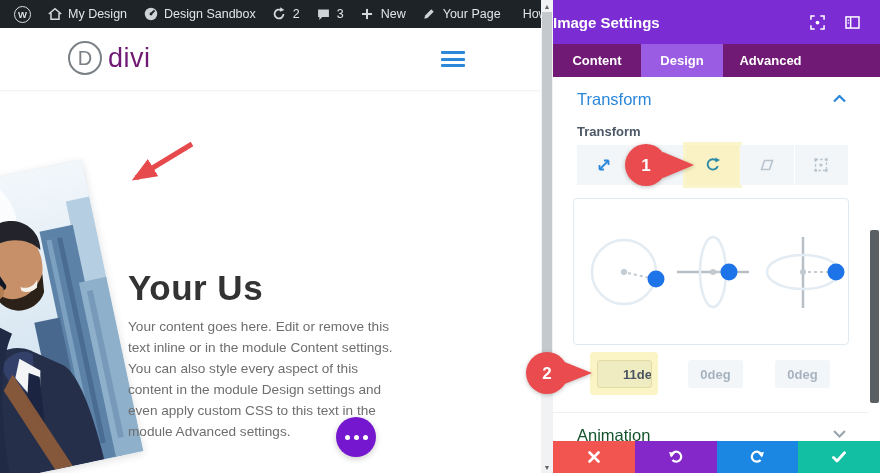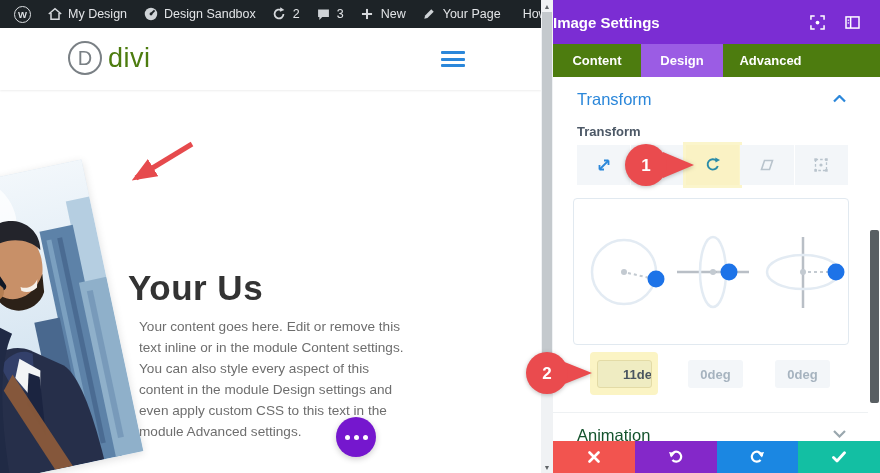--- a/index.html
+++ b/index.html
@@ -17,33 +17,33 @@
   .ab-icon { display:inline-flex; width:17px; height:17px; align-items:center; justify-content:center; }
   .ab-icon svg { display:block; }
   .wp-logo-circle { width:17px; height:17px; border:1.4px solid #dcdfe2; border-radius:50%;
     display:flex; align-items:center; justify-content:center; font-size:9.5px; font-weight:bold; color:#dcdfe2; }
 
   .site-header { position:absolute; left:0; top:28px; width:541px; height:62px; background:#fff;
     box-shadow:0 1px 2px rgba(0,0,0,.07); z-index:3; }
   .divi-logo { position:absolute; left:68px; top:13px; display:flex; align-items:center; gap:6px; }
   .divi-circle { width:34px; height:34px; border:2px solid #7a8085; border-radius:50%;
     display:flex; align-items:center; justify-content:center; font-size:20px; color:#7a8085; font-weight:400; }
-  .divi-word { font-size:27px; color:#4d7c0f; font-weight:400; letter-spacing:.5px; }
+  .divi-word { font-size:27px; color:#701a75; font-weight:400; letter-spacing:.5px; }
   .hamburger { position:absolute; right:76px; top:23px; width:24px; height:16px; display:flex; flex-direction:column; justify-content:space-between; cursor:pointer; }
   .hamburger span { display:block; height:3px; background:#2b87da; border-radius:1px; }
 
   
   .photo { position:absolute; left:-38px; top:172px; width:152px; height:298px;
     transform:rotate(-12deg); overflow:hidden; box-shadow:0 2px 8px rgba(0,0,0,.12); background:#dfeaf4; }
   .photo svg { display:block; }
 
   .red-arrow { position:absolute; left:118px; top:138px; }
 
   .about-heading { position:absolute; left:128px; top:268px; font-size:35px; font-weight:800; color:#333; letter-spacing:.5px; }
-  .about-body { position:absolute; left:128px; top:316px; width:278px; font-size:13.6px; line-height:1.55; color:#6e6e6e;margin-left:11px; }
+  .about-body { position:absolute; left:128px; top:316px; width:278px; font-size:13.6px; line-height:1.55; color:#6e6e6e; }
 
   .more-btn { position:absolute; left:336px; top:417px; width:40px; height:40px; border-radius:50%;
     background:#7517ce; display:flex; align-items:center; justify-content:center; gap:4px; cursor:pointer;
     box-shadow:0 2px 6px rgba(0,0,0,.2); }
   .more-btn i { width:5px; height:5px; border-radius:50%; background:#fff; }
 
   
   .mid-scroll { position:absolute; left:541px; top:0; width:12px; height:473px; background:#f0f2f4; }
   .mid-scroll .arr { position:absolute; left:0; width:12px; height:12px; color:#606568; font-size:7px;
     display:flex; align-items:center; justify-content:center; }
@@ -51,21 +51,21 @@
   .mid-scroll .thumb { position:absolute; left:1px; top:12px; width:10px; height:374px; background:#c4c9cd; }
 
   
   .panel { position:absolute; left:553px; top:0; width:327px; height:473px; background:#fff; }
   .panel-header { position:absolute; left:0; top:0; width:327px; height:44px; background:#7b2dd3;
     display:flex; align-items:center; }
   .panel-title { color:#fff; font-size:15px; font-weight:bold; }
   .panel-hicons { position:absolute; right:20px; top:0; height:44px; display:flex; align-items:center; gap:20px; }
   .panel-hicons svg { display:block; cursor:pointer; }
 
-  .tabs { position:absolute; left:0; top:44px; width:327px; height:33px; background:#4d7c0f; display:flex; }
+  .tabs { position:absolute; left:0; top:44px; width:327px; height:33px; background:#701a75; display:flex; }
   .tab { height:33px; display:flex; align-items:center; justify-content:center; color:#fff;
     font-size:13px; font-weight:600; cursor:pointer; }
   .tab.t0 { width:88px; } .tab.t1 { width:82px; } .tab.t2 { width:95px; }
   .tab.active { background:#9b5ce4; }
 
   .panel-body { position:absolute; left:0; top:77px; width:327px; height:364px; background:#fff; }
 
   .sec-title { position:absolute; left:24px; font-size:16.5px; font-weight:500; color:#2b87da; }
   .sec-title.transform { top:90px; }
   .sec-title.animation { top:426px; color:#14532d; }

